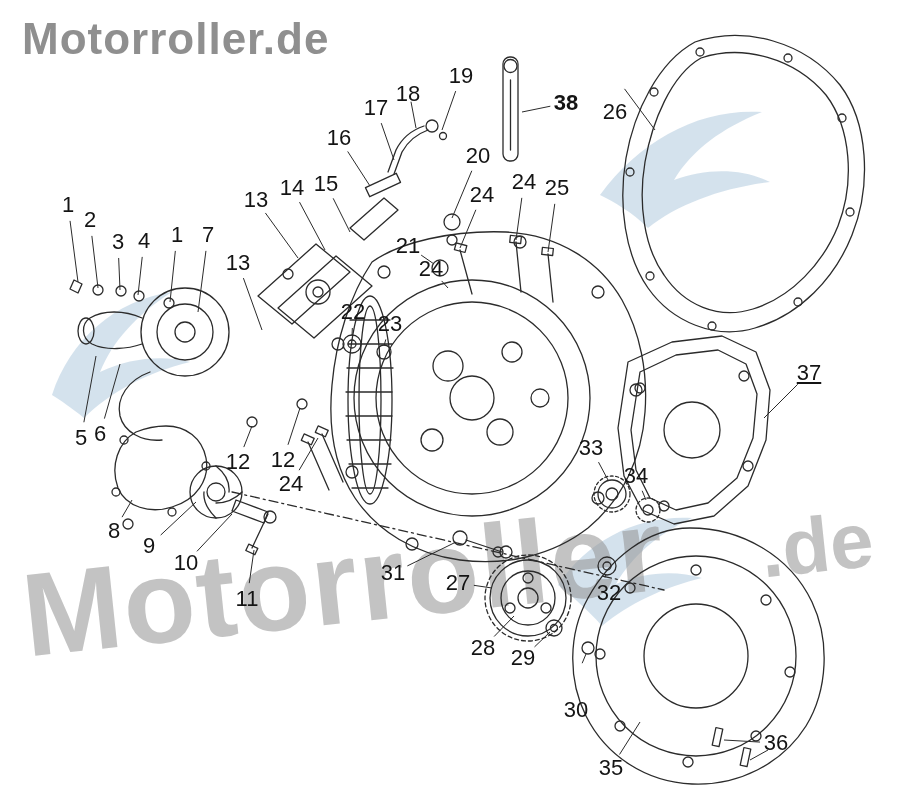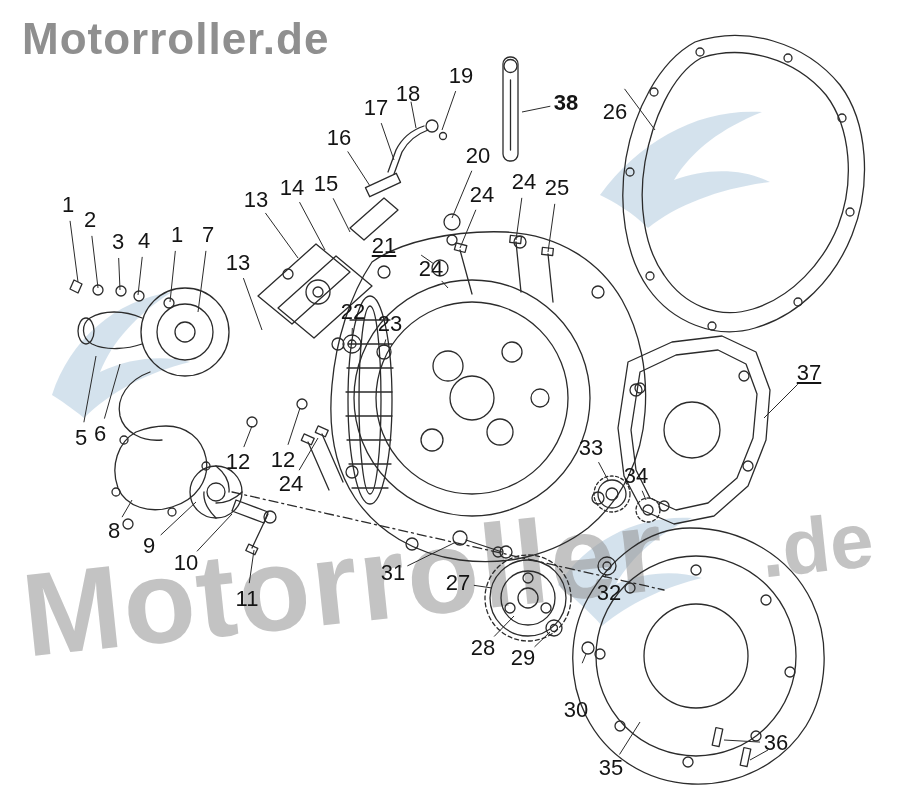--- a/index.html
+++ b/index.html
@@ -294,21 +294,21 @@
       <div class="part-label" style="left: 339px; top: 138px;">16</div>
       <div class="part-label" style="left: 376px; top: 108px;">17</div>
       <div class="part-label" style="left: 408px; top: 86px; margin-top: 8px;">18</div>
       <div class="part-label" style="left: 461px; top: 76px;">19</div>
       <div class="part-label" style="left: 478px; top: 156px;">20</div>
       <div class="part-label" style="left: 482px; top: 195px;">24</div>
       <div class="part-label" style="left: 524px; top: 182px;">24</div>
       <div class="part-label" style="left: 557px; top: 188px;">25</div>
       <div class="part-label" style="left: 615px; top: 76px; margin-top: 36px;">26</div>
       <div class="part-label bold" style="left: 566px; top: 103px;">38</div>
-      <div class="part-label" style="left: 384px; top: 246px; text-decoration: underline;">21</div>
+      <div class="part-label" style="left: 408px; top: 246px;">21</div>
       <div class="part-label" style="left: 431px; top: 269px;">24</div>
       <div class="part-label" style="left: 238px; top: 263px;">13</div>
       <div class="part-label" style="left: 353px; top: 312px;">22</div>
       <div class="part-label" style="left: 390px; top: 324px;">23</div>
       <div class="part-label" style="left: 81px; top: 438px;">5</div>
       <div class="part-label" style="left: 100px; top: 434px;">6</div>
       <div class="part-label" style="left: 238px; top: 462px;">12</div>
       <div class="part-label" style="left: 283px; top: 460px;">12</div>
       <div class="part-label" style="left: 291px; top: 484px;">24</div>
       <div class="part-label" style="left: 114px; top: 531px;">8</div>

